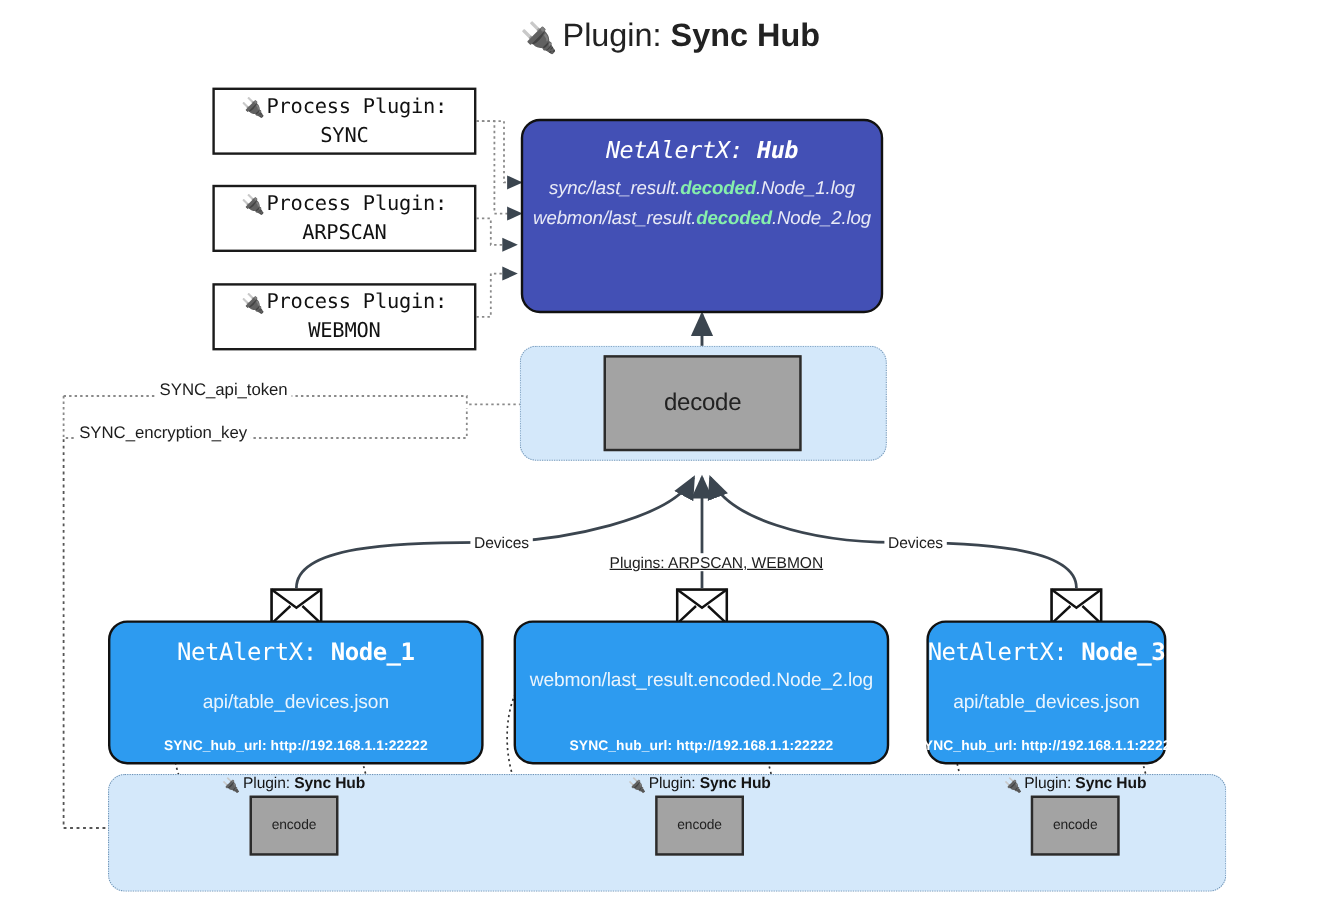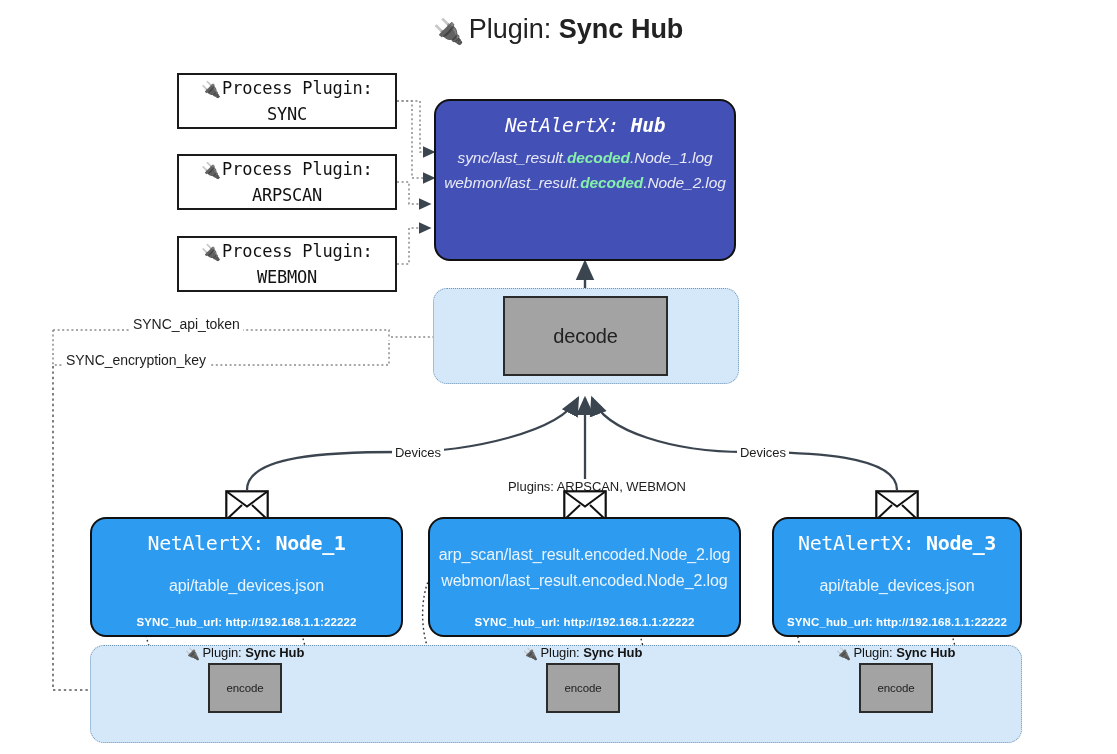--- a/index.html
+++ b/index.html
@@ -180,21 +180,21 @@
   </div>
 
   <div class="abs lbcontainer" style="left:433px;top:288px;width:306px;height:96px;"></div>
   <div class="abs codebox" id="decode-box" style="left:503px;top:296px;width:165px;height:80px;">decode</div>
 
   <div class="abs edgelabel big" style="left:92px;top:316px;margin-left:38px;">SYNC_api_token</div>
   <div class="abs edgelabel big" style="left:63px;top:352px;">SYNC_encryption_key</div>
 
   <div class="abs edgelabel" style="left:392px;top:445px;">Devices</div>
   <div class="abs edgelabel" style="left:737px;top:445px;">Devices</div>
-  <div class="abs edgelabel" style="left:505px;top:479px;">Plugins: ARPSCAN, WEBMON</div>
+  <div class="abs edgelabel" style="left:505px;top:461px;text-decoration:underline;">Plugins: ARPSCAN, WEBMON</div>
 
   <div class="abs" style="left:225px;top:490px;">
     <svg class="envelope" viewBox="0 0 44 31">
       <rect x="1.3" y="1.3" width="41.4" height="28.4" fill="#fff" stroke="#111" stroke-width="2.2"></rect>
       <path d="M1.3,1.3 L22,16.5 L42.7,1.3" fill="none" stroke="#111" stroke-width="2"></path>
       <path d="M1.3,29.7 L17,15 M42.7,29.7 L27,15" fill="none" stroke="#111" stroke-width="2"></path>
     </svg>
   </div>
   <div class="abs" style="left:563px;top:490px;">
     <svg class="envelope" viewBox="0 0 44 31">
@@ -216,27 +216,26 @@
       <span>NetAlertX:</span> <b>Node_1</b>
     </div>
     <div class="body">
       <div class="datline">api/table_devices.json</div>
     </div>
     <div class="hub-url">SYNC_hub_url: http://192.168.1.1:22222</div>
   </div>
 
   <div class="abs node" style="left:428px;top:517px;width:313px;height:120px;">
     <div class="body">
-      <div class="datline">arp_scan/last_result.encoded.Node_2.log</div>
       <div class="datline">webmon/last_result.encoded.Node_2.log</div>
     </div>
     <div class="hub-url">SYNC_hub_url: http://192.168.1.1:22222</div>
   </div>
 
-  <div class="abs node" style="left:772px;top:517px;width:250px;height:120px;">
+  <div class="abs node" style="left:772px;top:517px;width:200px;height:120px;">
     <div class="hdr">
       <span>NetAlertX:</span> <b>Node_3</b>
     </div>
     <div class="body">
       <div class="datline">api/table_devices.json</div>
     </div>
     <div class="hub-url">SYNC_hub_url: http://192.168.1.1:22222</div>
   </div>
 
   <div class="abs lbcontainer" style="left:90px;top:645px;width:932px;height:98px;"></div>

